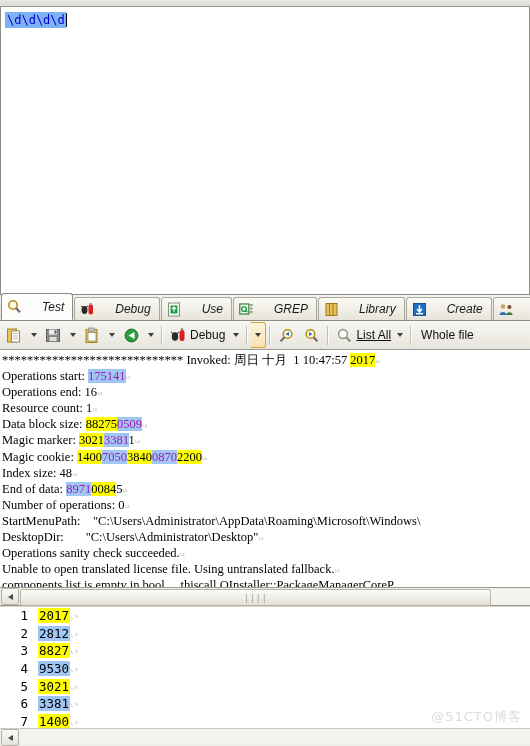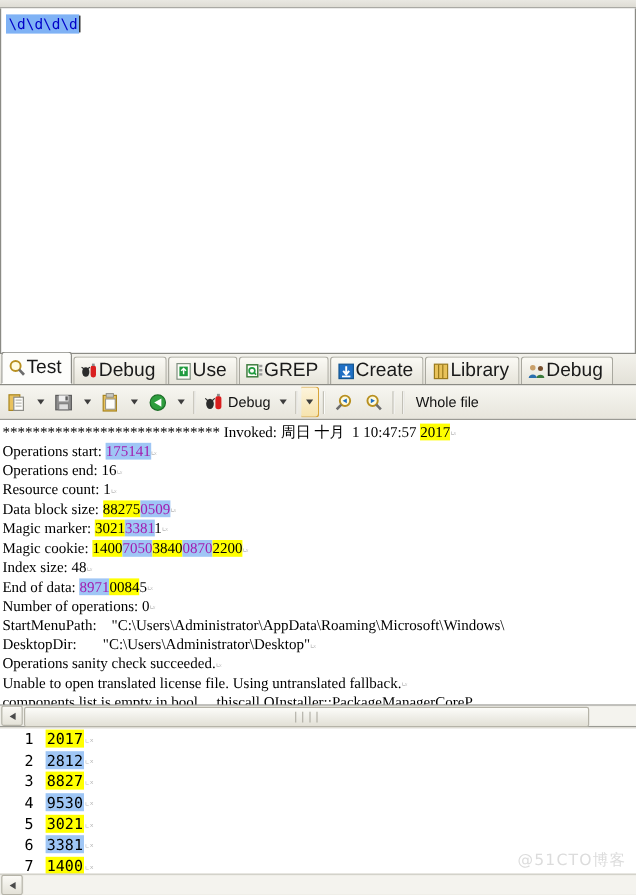--- a/index.html
+++ b/index.html
@@ -22,23 +22,23 @@
   .pattern-text{
     font-family:"DejaVu Sans Mono","Liberation Mono",monospace;
     font-size:12px;color:#0000c8;background:#7fb2f5;display:inline-block;
     padding:1px 1px 1px 2px;letter-spacing:0px;white-space:pre;
   }
   .pattern-caret{display:inline-block;width:1px;height:14px;background:#000;vertical-align:-3px;}
 
   
   .tabbar{flex:0 0 auto;height:25px;background:linear-gradient(#f3f2ec,#e3e1d8);
      border-bottom:1px solid #8b8b85;display:flex;align-items:flex-end;padding-left:1px;position:relative;}
-  .tab{height:22px;display:flex;align-items:center;gap:0;padding:0 8px 0 5px;margin-right:1px;
+  .tab{height:22px;display:flex;align-items:center;gap:20px;padding:0 8px 0 5px;margin-right:1px;
      border:1px solid #a9a89f;border-bottom:none;border-radius:3px 3px 0 0;
-     background:linear-gradient(#fbfaf5,#e6e4da);color:#1a1a1a;font-size:16px;white-space:nowrap;}
+     background:linear-gradient(#fbfaf5,#e6e4da);color:#1a1a1a;font-size:12px;white-space:nowrap;font-style:italic;}
   .tab.active{height:25px;background:#fdfdfb;border-color:#8b8b85;border-bottom:1px solid #fdfdfb;
      position:relative;z-index:3;font-weight:normal;}
   .tab .ico{width:15px;height:15px;display:inline-block;position:relative;flex:0 0 auto;}
 
   
   .toolbar{flex:0 0 auto;height:28px;background:linear-gradient(#f7f6f1,#e7e5dc);
      border-bottom:1px solid #9a9a94;display:flex;align-items:center;padding:0 2px;gap:0px;overflow:hidden;}
   .tbtn{height:24px;display:flex;align-items:center;gap:3px;padding:0 3px;border:1px solid transparent;border-radius:3px;}
   .tbtn.pressed{border:1px solid #d8a43a;background:linear-gradient(#fdf4dc,#f6e3ae);border-radius:3px 0 0 3px;}
   .tbtn .ico{width:17px;height:17px;position:relative;display:inline-block;flex:0 0 auto;}
@@ -147,37 +147,37 @@
             <rect x="11" y="5.5" width="2.6" height="2" fill="#9a9a9a"></rect>
             <rect x="11" y="9" width="2.6" height="2" fill="#9a9a9a"></rect>
           </svg>
       </span>
       <span>GREP</span>
     </div>
 
     <div class="tab">
       <span class="ico">
         <svg width="15" height="15" viewBox="0 0 15 15">
+            <rect x="2" y="1.5" width="11" height="12" fill="#e8c25a" stroke="#9a7a1c" stroke-width="1"></rect>
+            <line x1="5.5" y1="2" x2="5.5" y2="13" stroke="#9a7a1c" stroke-width="1"></line>
+            <line x1="9" y1="2" x2="9" y2="13" stroke="#9a7a1c" stroke-width="1"></line>
+          </svg>
+      </span>
+      <span>Library</span>
+    </div>
+
+    <div class="tab">
+      <span class="ico">
+        <svg width="15" height="15" viewBox="0 0 15 15">
             <rect x="1.5" y="1.5" width="12" height="12" fill="#1f6fc4" stroke="#14558f" stroke-width="1"></rect>
             <path d="M7.5 3.2 V9.5 M5 7 L7.5 10 L10 7" stroke="#fff" stroke-width="1.6" fill="none"></path>
             <rect x="4" y="11" width="7" height="1.4" fill="#fff"></rect>
           </svg>
       </span>
       <span>Create</span>
-    </div>
-
-    <div class="tab">
-      <span class="ico">
-        <svg width="15" height="15" viewBox="0 0 15 15">
-            <rect x="2" y="1.5" width="11" height="12" fill="#e8c25a" stroke="#9a7a1c" stroke-width="1"></rect>
-            <line x1="5.5" y1="2" x2="5.5" y2="13" stroke="#9a7a1c" stroke-width="1"></line>
-            <line x1="9" y1="2" x2="9" y2="13" stroke="#9a7a1c" stroke-width="1"></line>
-          </svg>
-      </span>
-      <span>Library</span>
     </div>
 
     <div class="tab">
       <span class="ico">
         <svg width="15" height="15" viewBox="0 0 15 15">
             <circle cx="4" cy="4.5" r="2.3" fill="#c9a06a"></circle>
             <path d="M0.6 13 C0.6 9 7.4 9 7.4 13Z" fill="#2b6fae"></path>
             <circle cx="10.4" cy="5" r="2.1" fill="#7a5230"></circle>
             <path d="M7.2 13 C7.2 9.4 13.6 9.4 13.6 13Z" fill="#3a7a3a"></path>
           </svg>
@@ -273,20 +273,30 @@
         <svg width="17" height="17" viewBox="0 0 17 17">
             <circle cx="7.5" cy="7" r="4.3" fill="#fffbe0" stroke="#b89020" stroke-width="1.6"></circle>
             <line x1="10.6" y1="10.2" x2="14.4" y2="14.2" stroke="#6d6d6d" stroke-width="2.1"></line>
             <path d="M6 5 L9.5 7 L6 9 Z" fill="#1f6fc4"></path>
           </svg>
       </span>
     </div>
 
     <div class="tsep"></div>
 
+    <div class="tbtn">
+      <span class="ico">
+        <svg width="17" height="17" viewBox="0 0 17 17">
+            <circle cx="7" cy="7" r="4.4" fill="#fcfcf8" stroke="#9a9a92" stroke-width="1.6"></circle>
+            <line x1="10.2" y1="10.2" x2="14.3" y2="14.6" stroke="#8d8d86" stroke-width="2.2"></line>
+          </svg>
+      </span>
+      <span class="tlabel"><u>List All</u></span>
+      <span class="caret" style="margin:0 0 0 3px"></span>
+    </div>
 
     <div class="tsep"></div>
 
     <div class="wholefile">Whole file</div>
   </div>
 
   <div class="logpane">
     <div class="logtext"><span class="ln"><span>***************************** Invoked: 周日 十月  1 10:47:57 </span><mark class="y">2017</mark><span class="cr">⌞ₓ</span></span><span class="ln"><span>Operations start: </span><mark class="b">175141</mark><span class="cr">⌞ₓ</span></span><span class="ln"><span>Operations end: 16</span><span class="cr">⌞ₓ</span></span><span class="ln"><span>Resource count: 1</span><span class="cr">⌞ₓ</span></span><span class="ln"><span>Data block size: </span><mark class="y">88275</mark><mark class="b">0509</mark><span class="cr">⌞ₓ</span></span><span class="ln"><span>Magic marker: </span><mark class="y">3021</mark><mark class="b">3381</mark><span>1</span><span class="cr">⌞ₓ</span></span><span class="ln"><span>Magic cookie: </span><mark class="y">1400</mark><mark class="b">7050</mark><mark class="y">3840</mark><mark class="b">0870</mark><mark class="y">2200</mark><span class="cr">⌞ₓ</span></span><span class="ln"><span>Index size: 48</span><span class="cr">⌞ₓ</span></span><span class="ln"><span>End of data: </span><mark class="b">8971</mark><mark class="y">0084</mark><span>5</span><span class="cr">⌞ₓ</span></span><span class="ln"><span>Number of operations: 0</span><span class="cr">⌞ₓ</span></span><span class="ln"><span>StartMenuPath:    "C:\Users\Administrator\AppData\Roaming\Microsoft\Windows\</span></span><span class="ln"><span>DesktopDir:       "C:\Users\Administrator\Desktop"</span><span class="cr">⌞ₓ</span></span><span class="ln"><span>Operations sanity check succeeded.</span><span class="cr">⌞ₓ</span></span><span class="ln"><span>Unable to open translated license file. Using untranslated fallback.</span><span class="cr">⌞ₓ</span></span><span class="ln"><span>components list is empty in bool __thiscall QInstaller::PackageManagerCoreP</span></span></div>
   </div>
 

